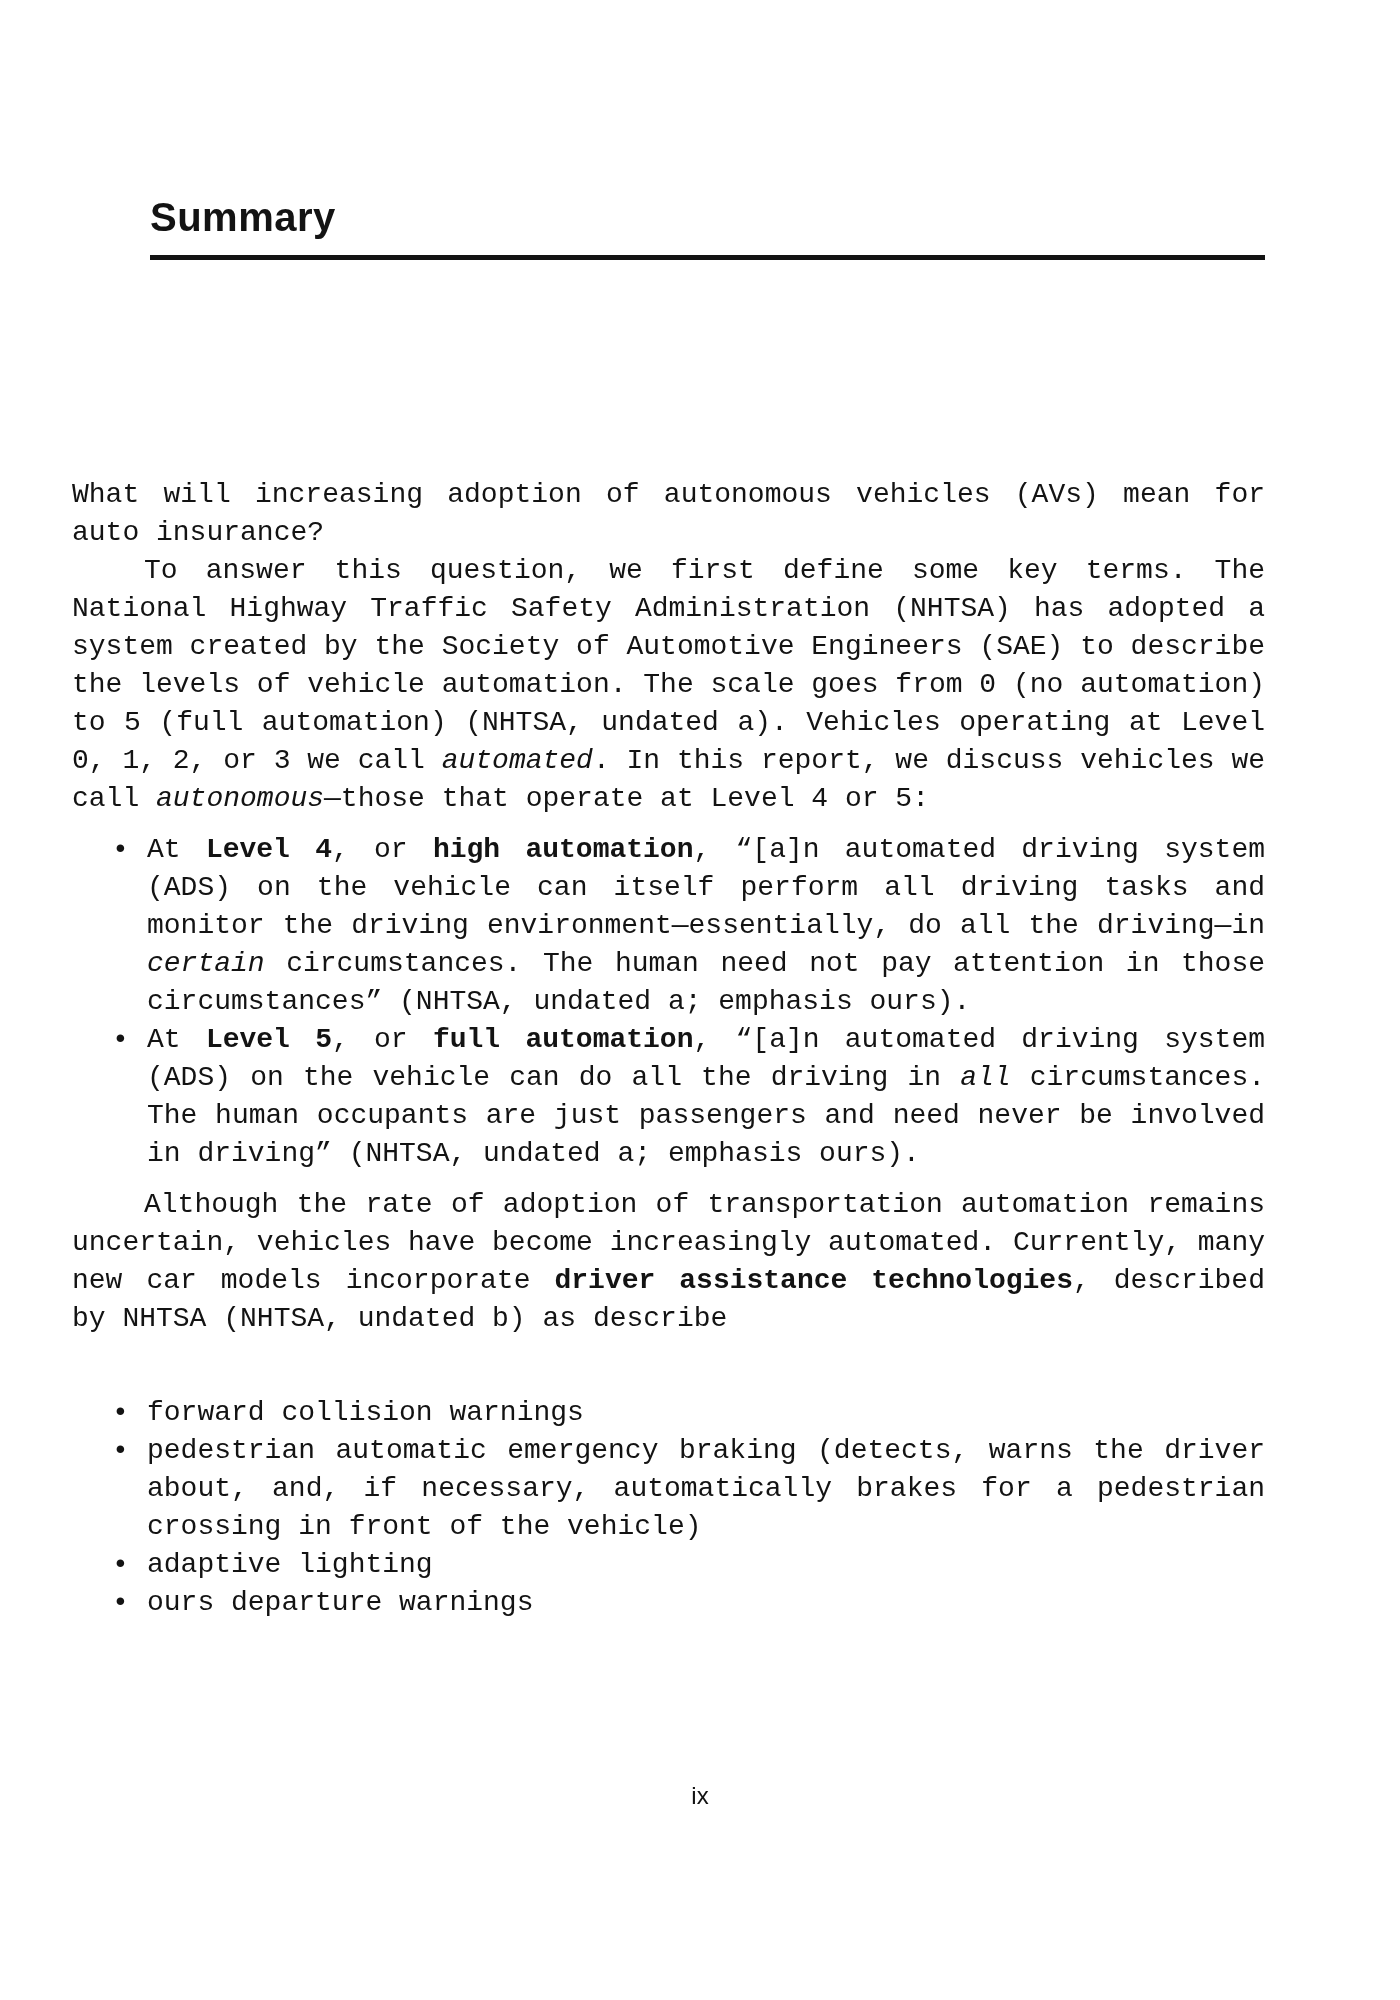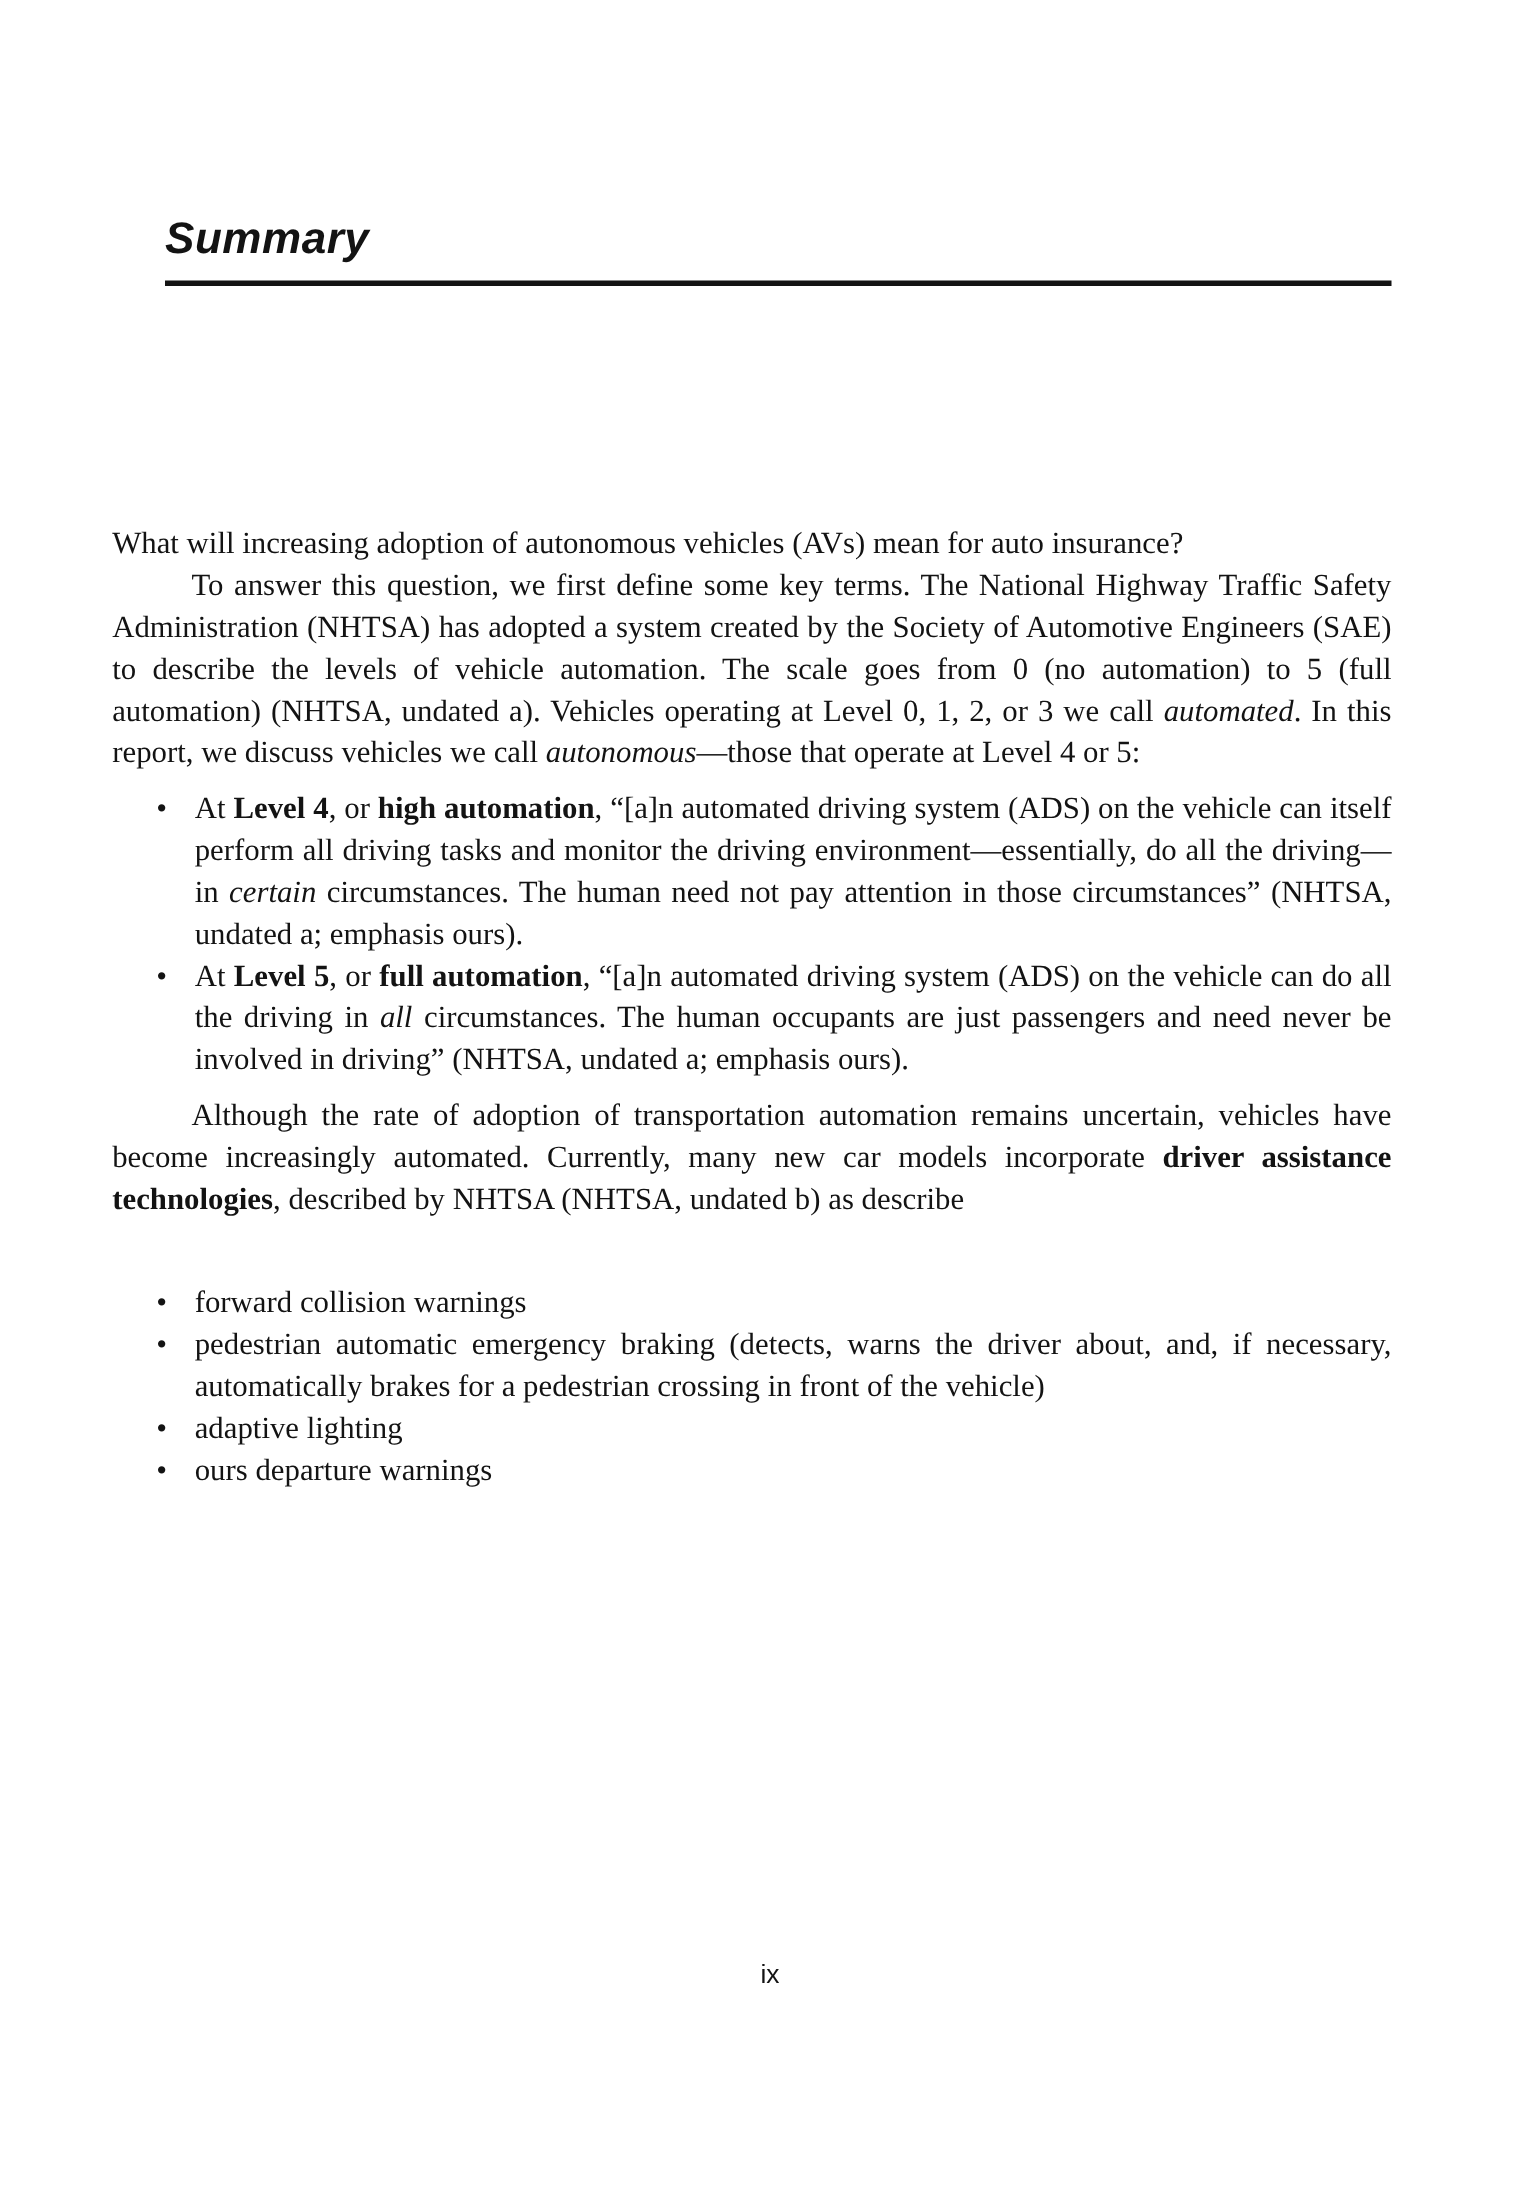--- a/index.html
+++ b/index.html
@@ -11,40 +11,41 @@
   .page{
     position:relative;
     width:1400px;
     height:2000px;
     margin:0 auto;
     background:var(--bg);
     color:var(--text);
     font-family:"Liberation Serif", serif;
     overflow:hidden;
   }
-  .doc-header{padding:195px 135px 4px 150px;font-style:italic;}
+  .doc-header{padding:195px 135px 4px 150px;}
   .doc-heading{
     margin:0;
     font-family:"Liberation Sans", sans-serif;
     font-weight:700;
     font-size:40px;
     line-height:44px;
     letter-spacing:0.5px;
     color:var(--text);
   }
   .heading-rule{
     margin-top:16px;
     height:5px;
     background:var(--rule);
   }
   .doc-body{
-    margin:212px 135px 0 102px;
+    margin:212px 135px 0 72px;
     font-size:28px;
     line-height:38px;
     text-align:justify;
+    font-family:Liberation Mono, monospace;
   }
   p.para{margin:0;}
   p.para.indent{text-indent:72px;}
   ul.bullets{
     list-style:none;
     margin:13px 0 13px 0;
     padding:0 0 0 75px;
   }
   ul.bullets li{position:relative;}
   ul.bullets li::before{

